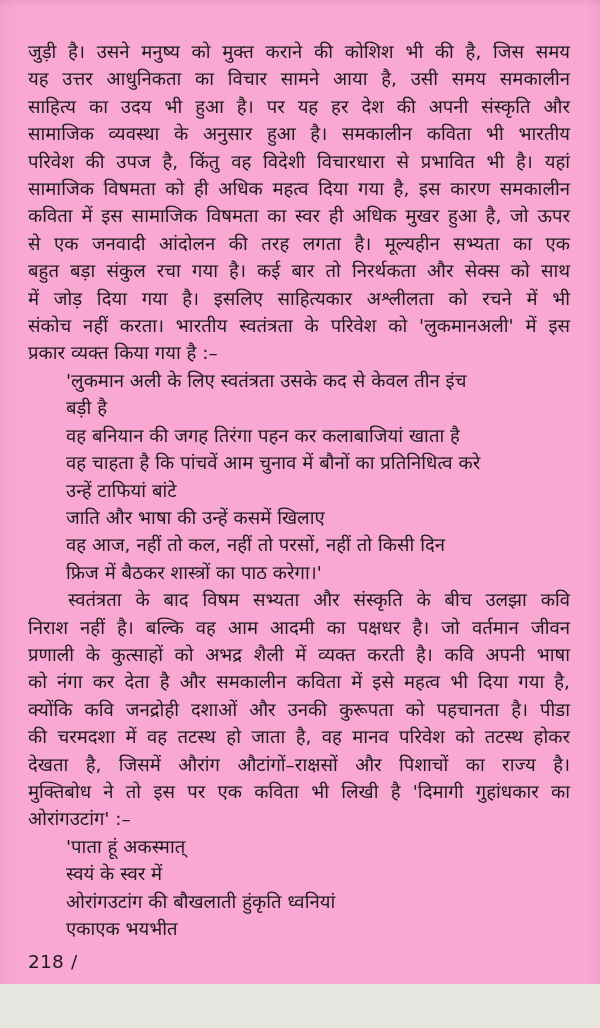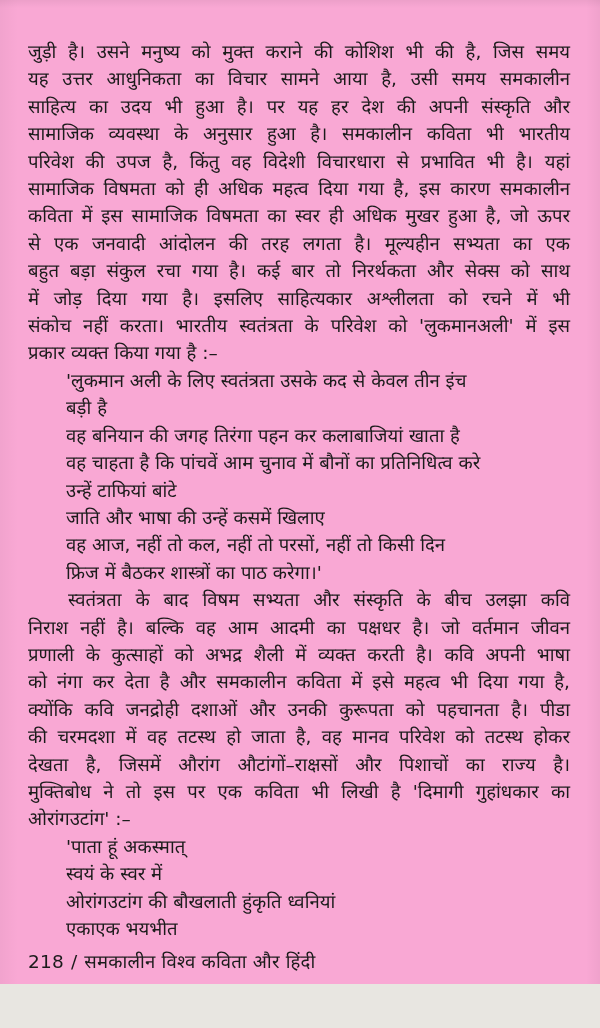--- a/index.html
+++ b/index.html
@@ -110,16 +110,15 @@
   <div class="poem">
       <div class="line">'पाता हूं अकस्मात्</div>
       <div class="line">स्वयं के स्वर में</div>
       <div class="line">ओरांगउटांग की बौखलाती हुंकृति ध्वनियां</div>
       <div class="line">एकाएक भयभीत</div>
     </div>
 
   <div class="footer">
     <span>218</span>
     <span>/</span>
-    <span>समकालीन विश्व कविता और हिंदी</span>
   </div>
 
 </div>
 
 </body></html>

